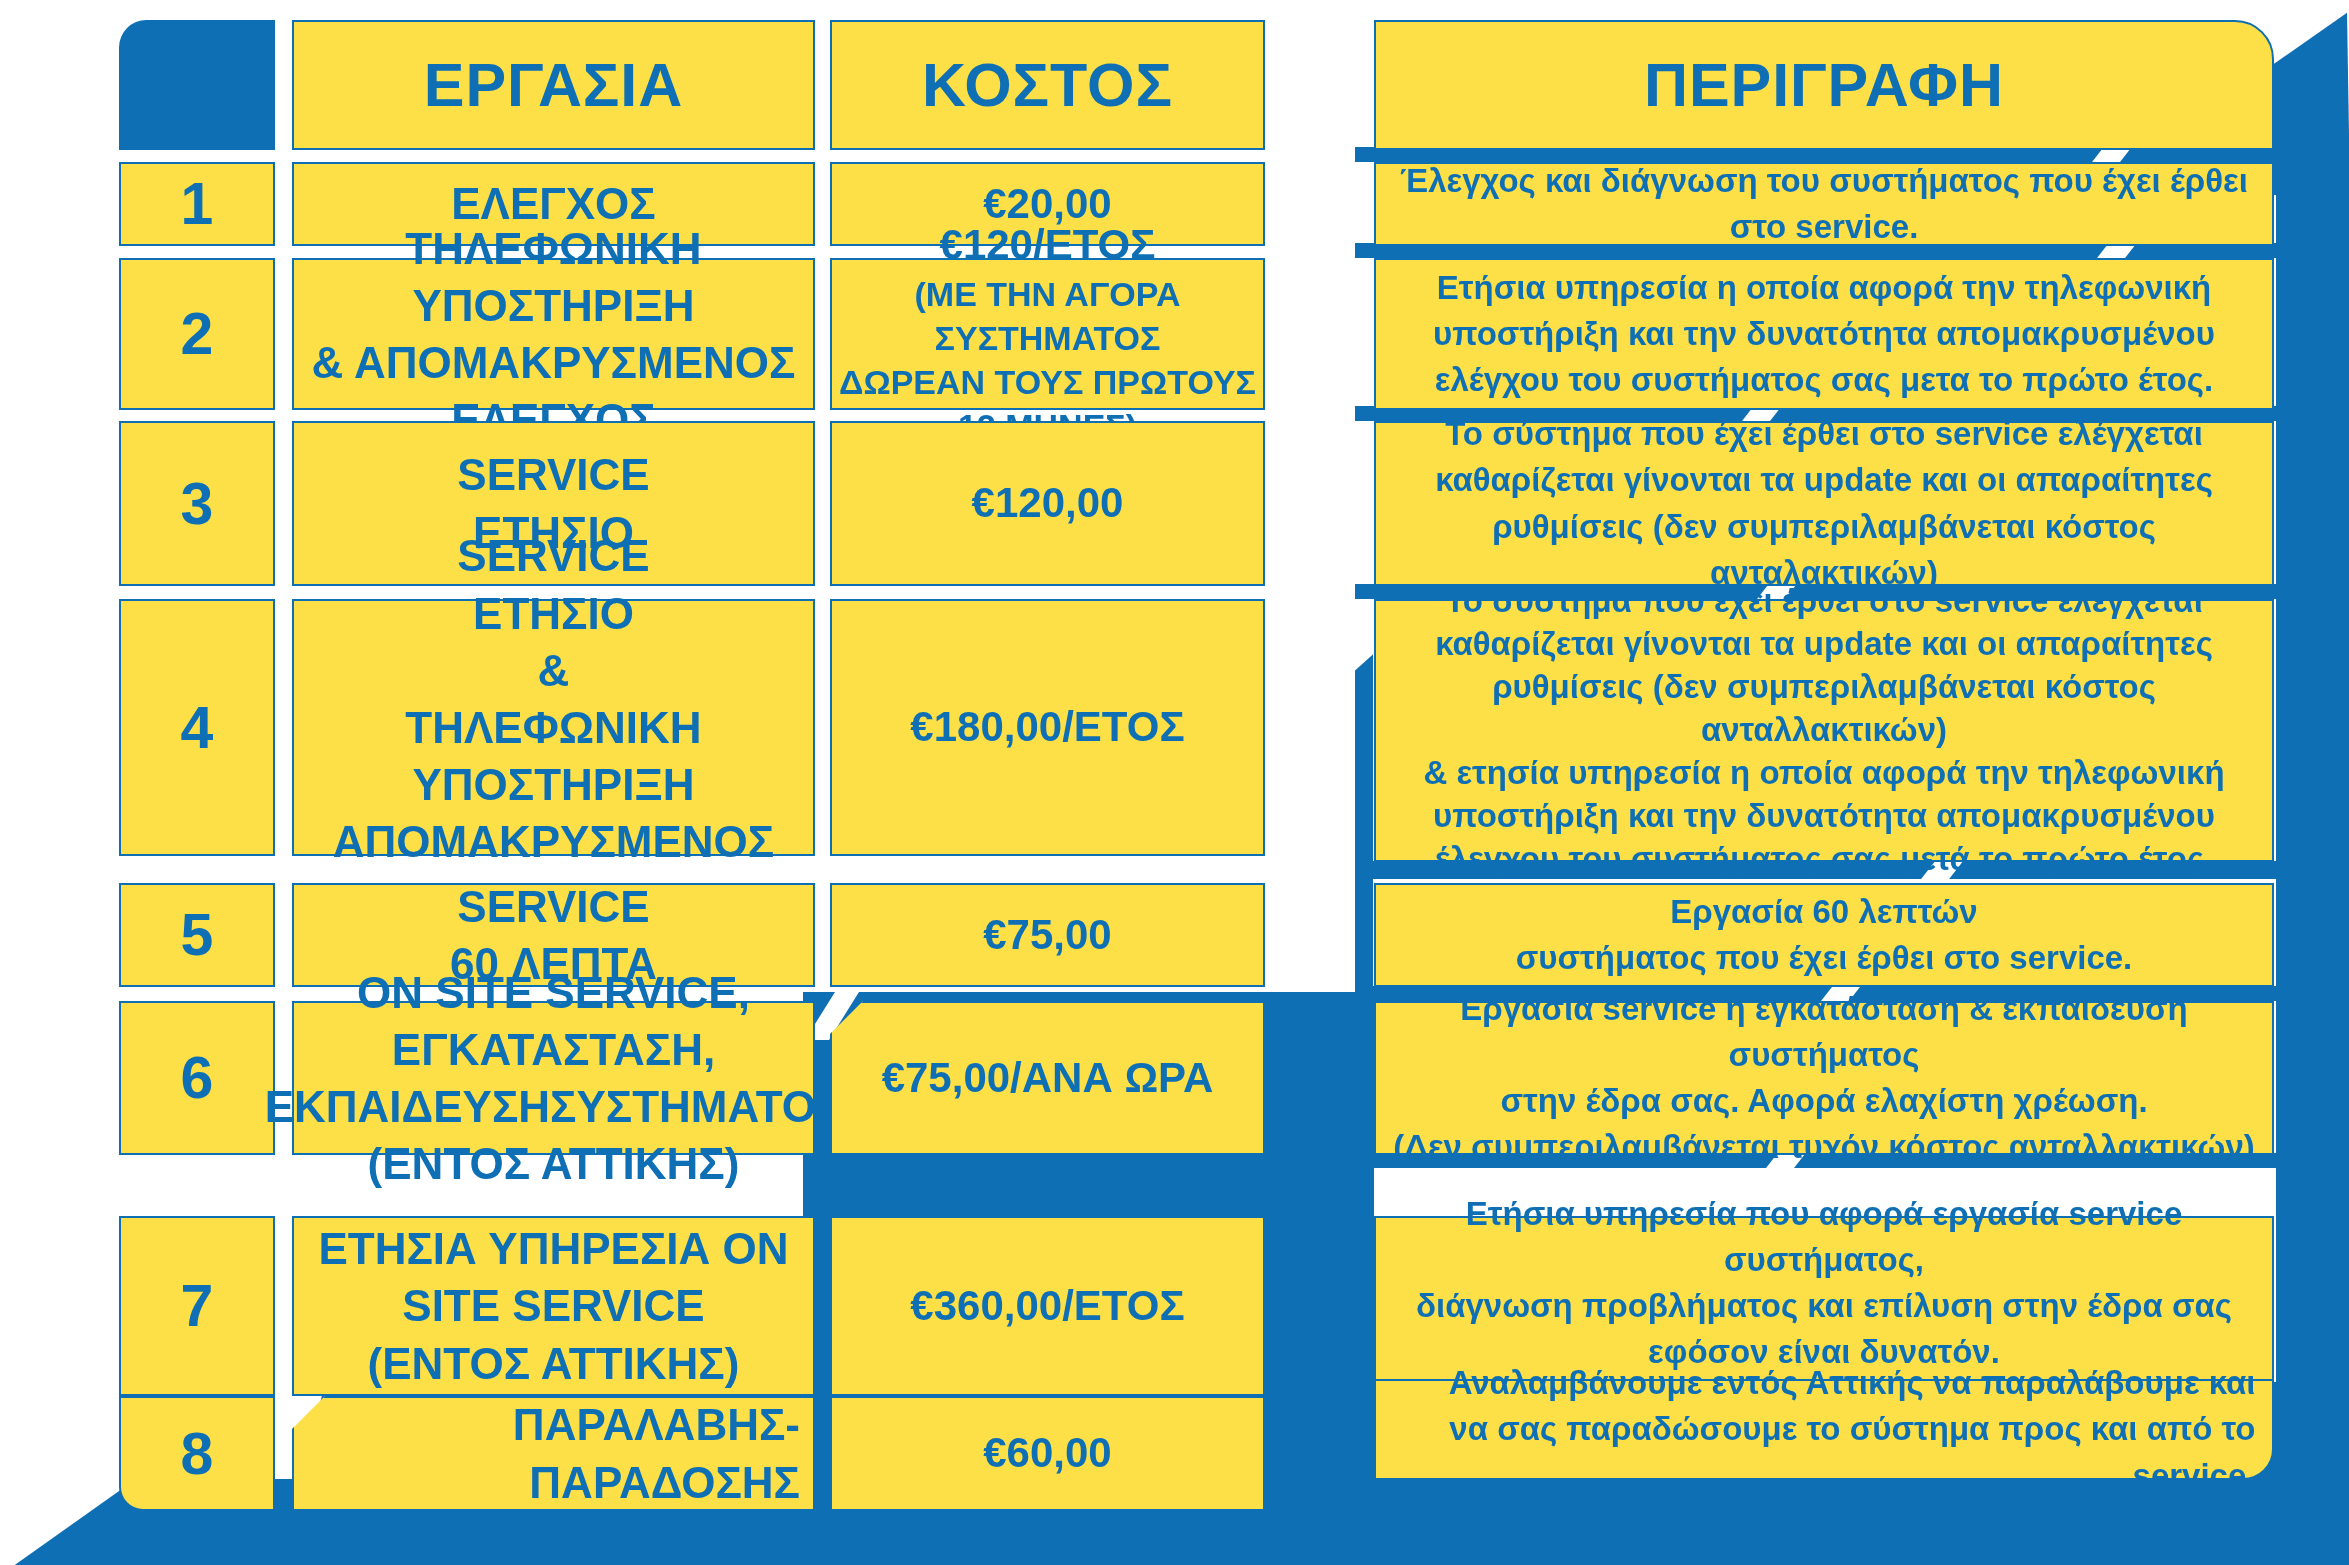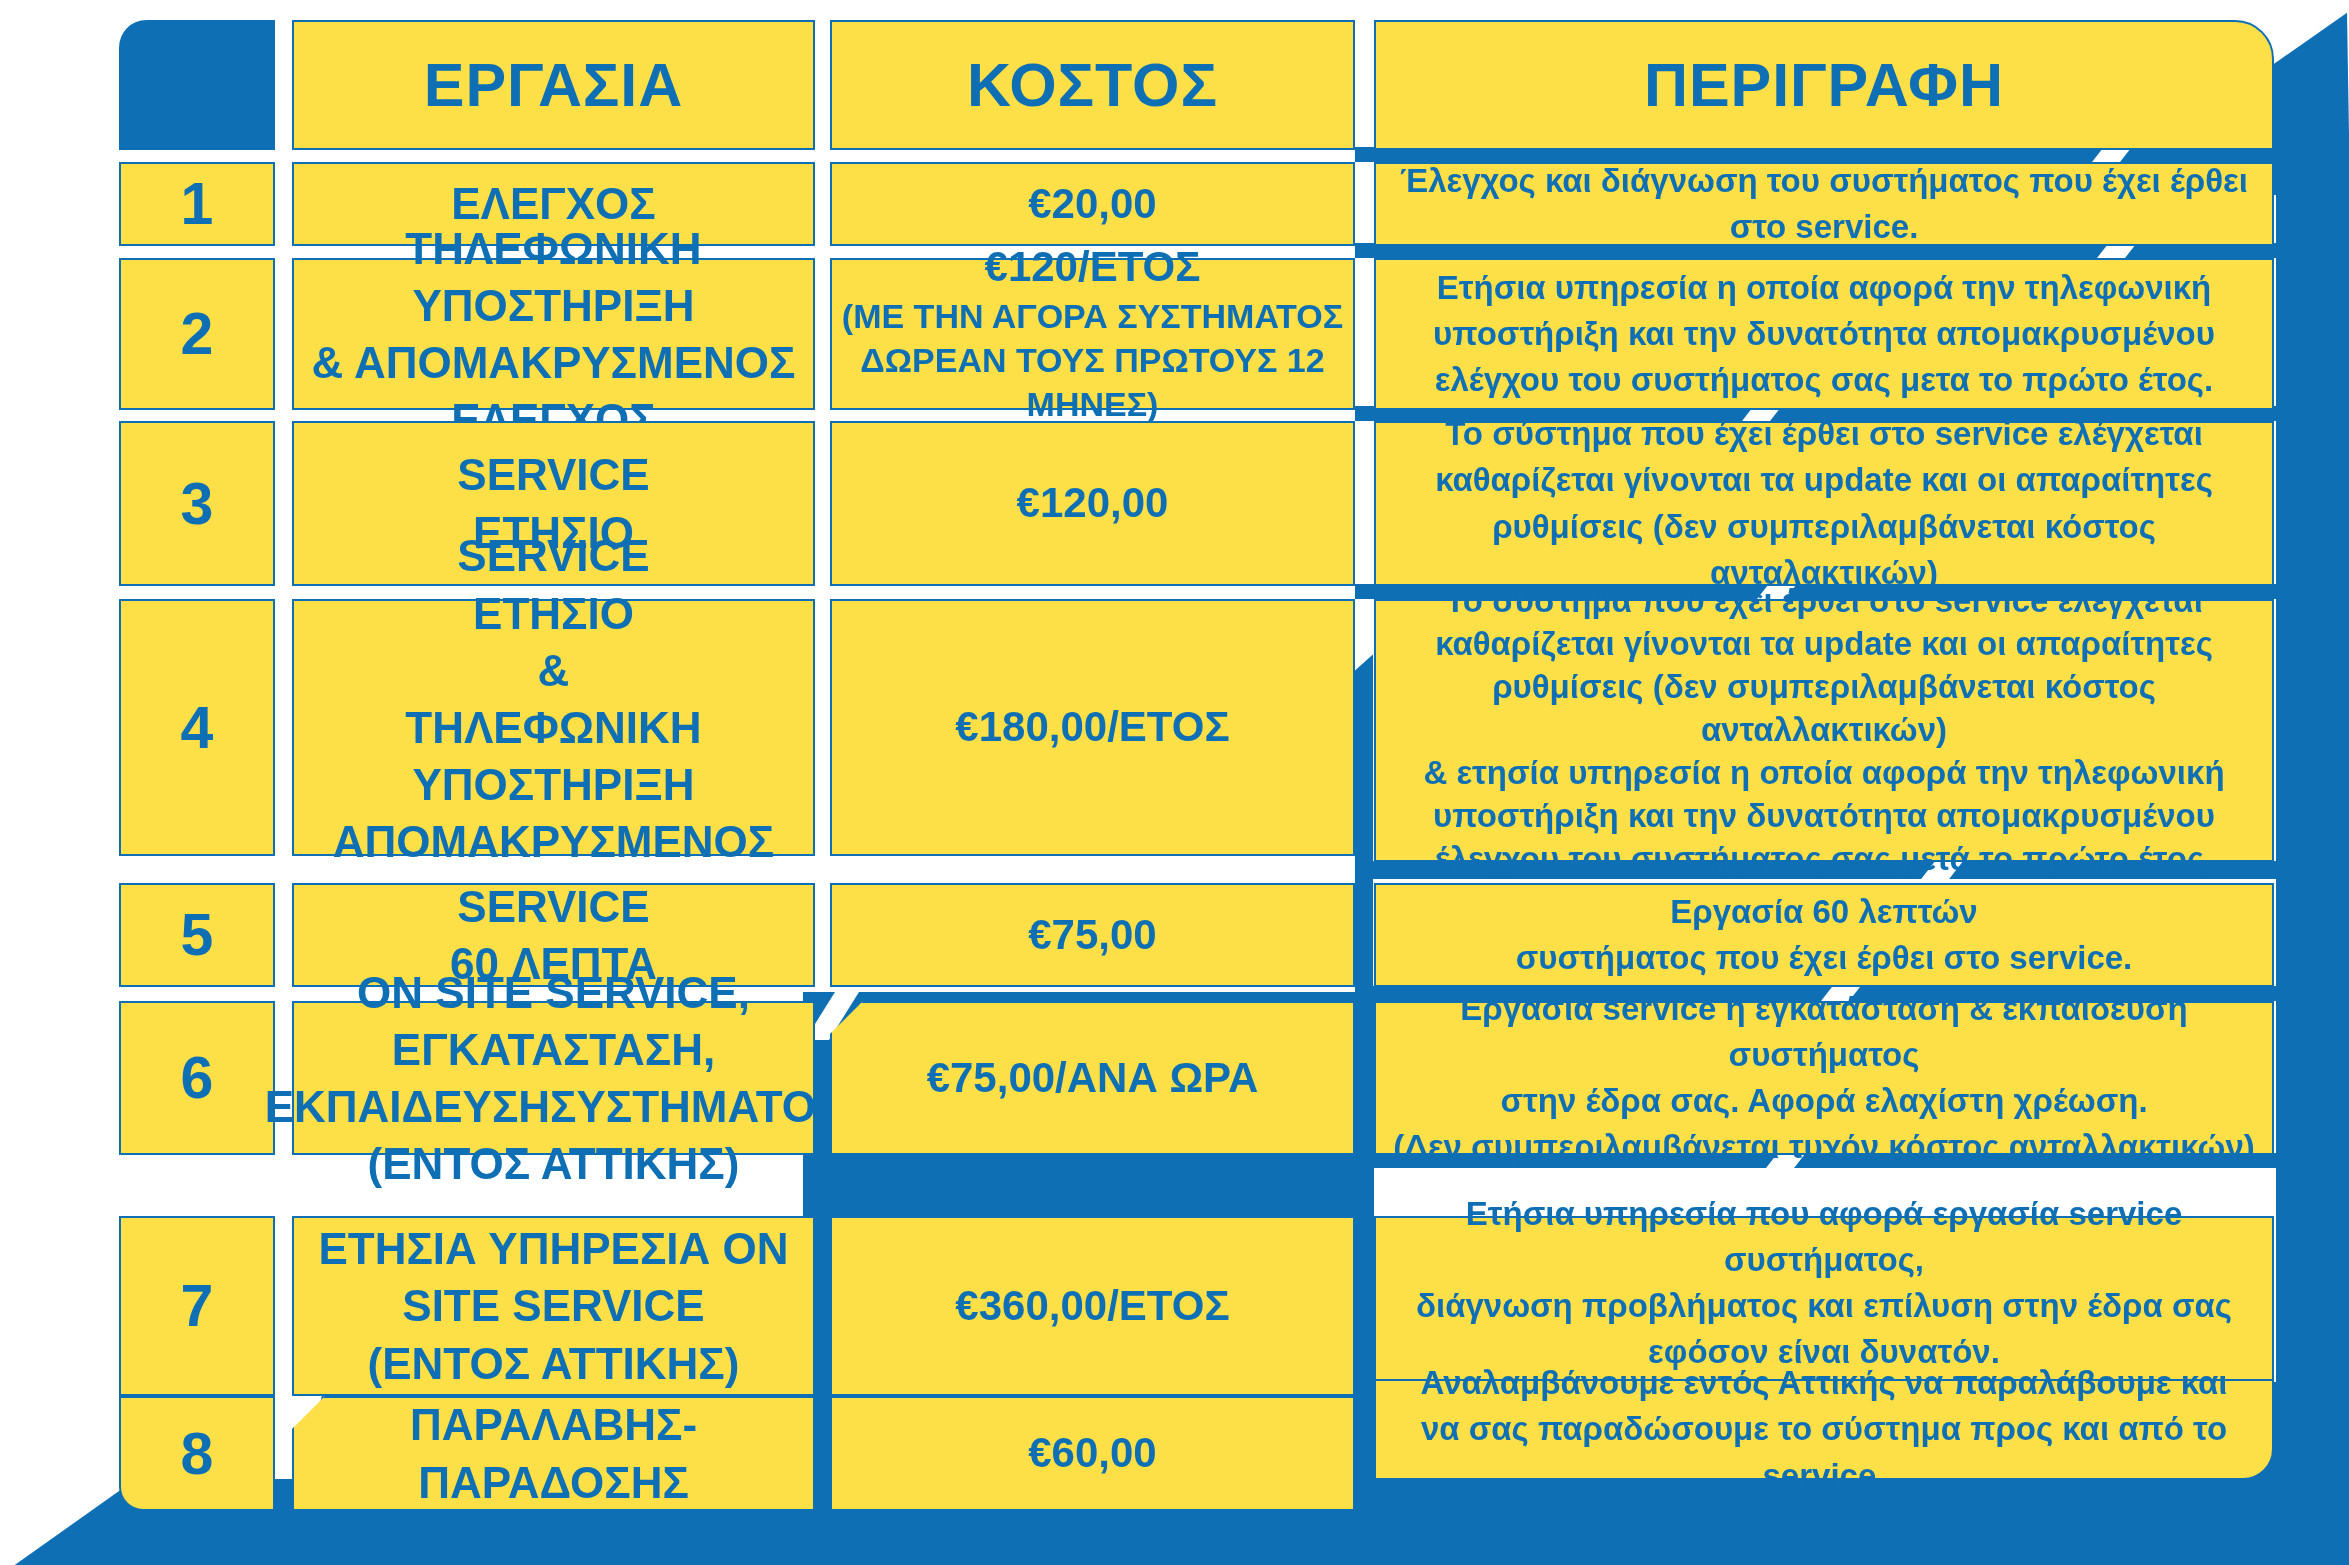--- a/index.html
+++ b/index.html
@@ -33,31 +33,31 @@
   .slash-r7{left:1772px;top:1153px;height:14.7px;}
   .slash-cost{left:820px;top:992px;height:48px;width:24px;transform:skewX(-32deg);}
   
   .cell{
     position:absolute;background:#fde047;border:2.8px solid #0e6fb5;box-sizing:border-box;
     display:flex;flex-direction:column;align-items:center;justify-content:center;
     text-align:center;z-index:3;white-space:pre-line;
   }
   .col-num{left:119px;width:156px;}
   .col-erg{left:292px;width:523px;}
-  .col-kos{left:830px;width:525px;}
+  .col-kos{left:830px;width:435px;}
   .col-per{left:1374px;width:900px;}
   .row-hdr{top:20px;height:130px;}
   .row-1{top:162px;height:84px;}
   .row-2{top:258px;height:152px;}
   .row-3{top:421px;height:165px;}
   .row-4{top:599px;height:257px;}
   .row-5{top:883px;height:104px;}
   .row-6{top:1001px;height:154px;}
   .row-7{top:1216px;height:180px;}
-  .row-8{top:1396px;height:115px;}
+  .row-8{top:1396px;height:115px;text-align:right;}
   .per-r4{height:263px;}
   .per-r8{top:1379px;height:101px;border-bottom-right-radius:31px;}
   .hdr-num{background:#0e6fb5;border:none;border-top-left-radius:27.5px;}
   .hdr-per{border-top-right-radius:39px;}
   .num-r8{border-bottom-left-radius:24px;}
   .clip-tl{clip-path:polygon(33px 0,100% 0,100% 100%,0 100%,0 33px);}
   
   .hdr-label{font-size:61px;letter-spacing:0.9px;}
   .num-label{font-size:59px;}
   .erg-label{font-size:44px;line-height:1.3;padding:0 13px;}

